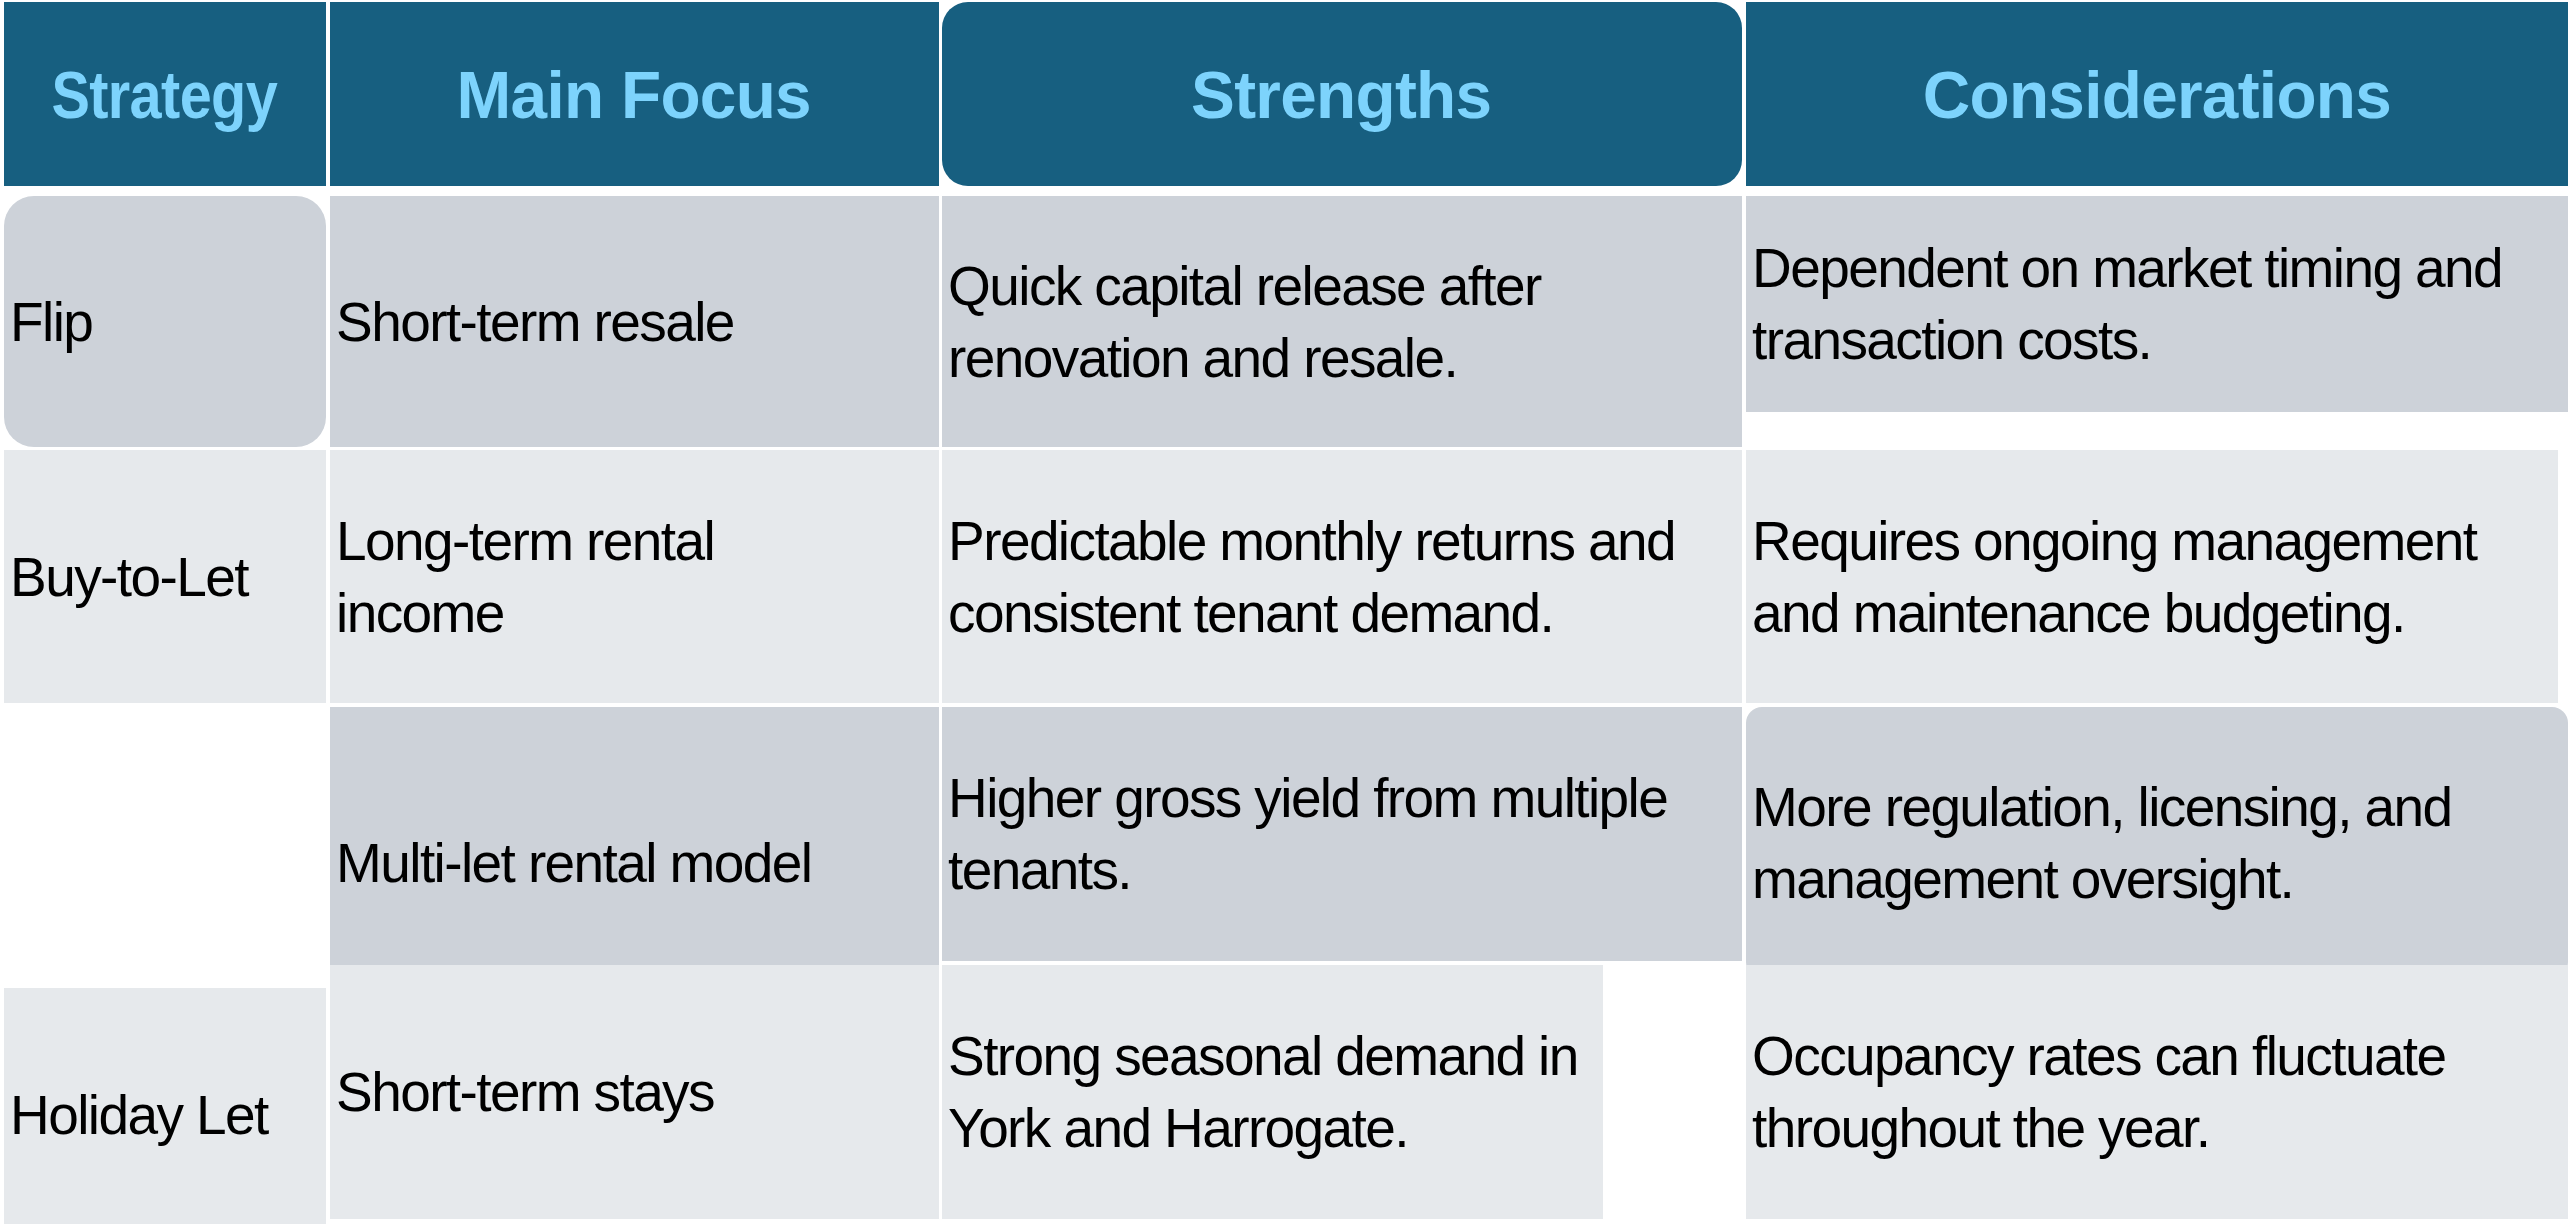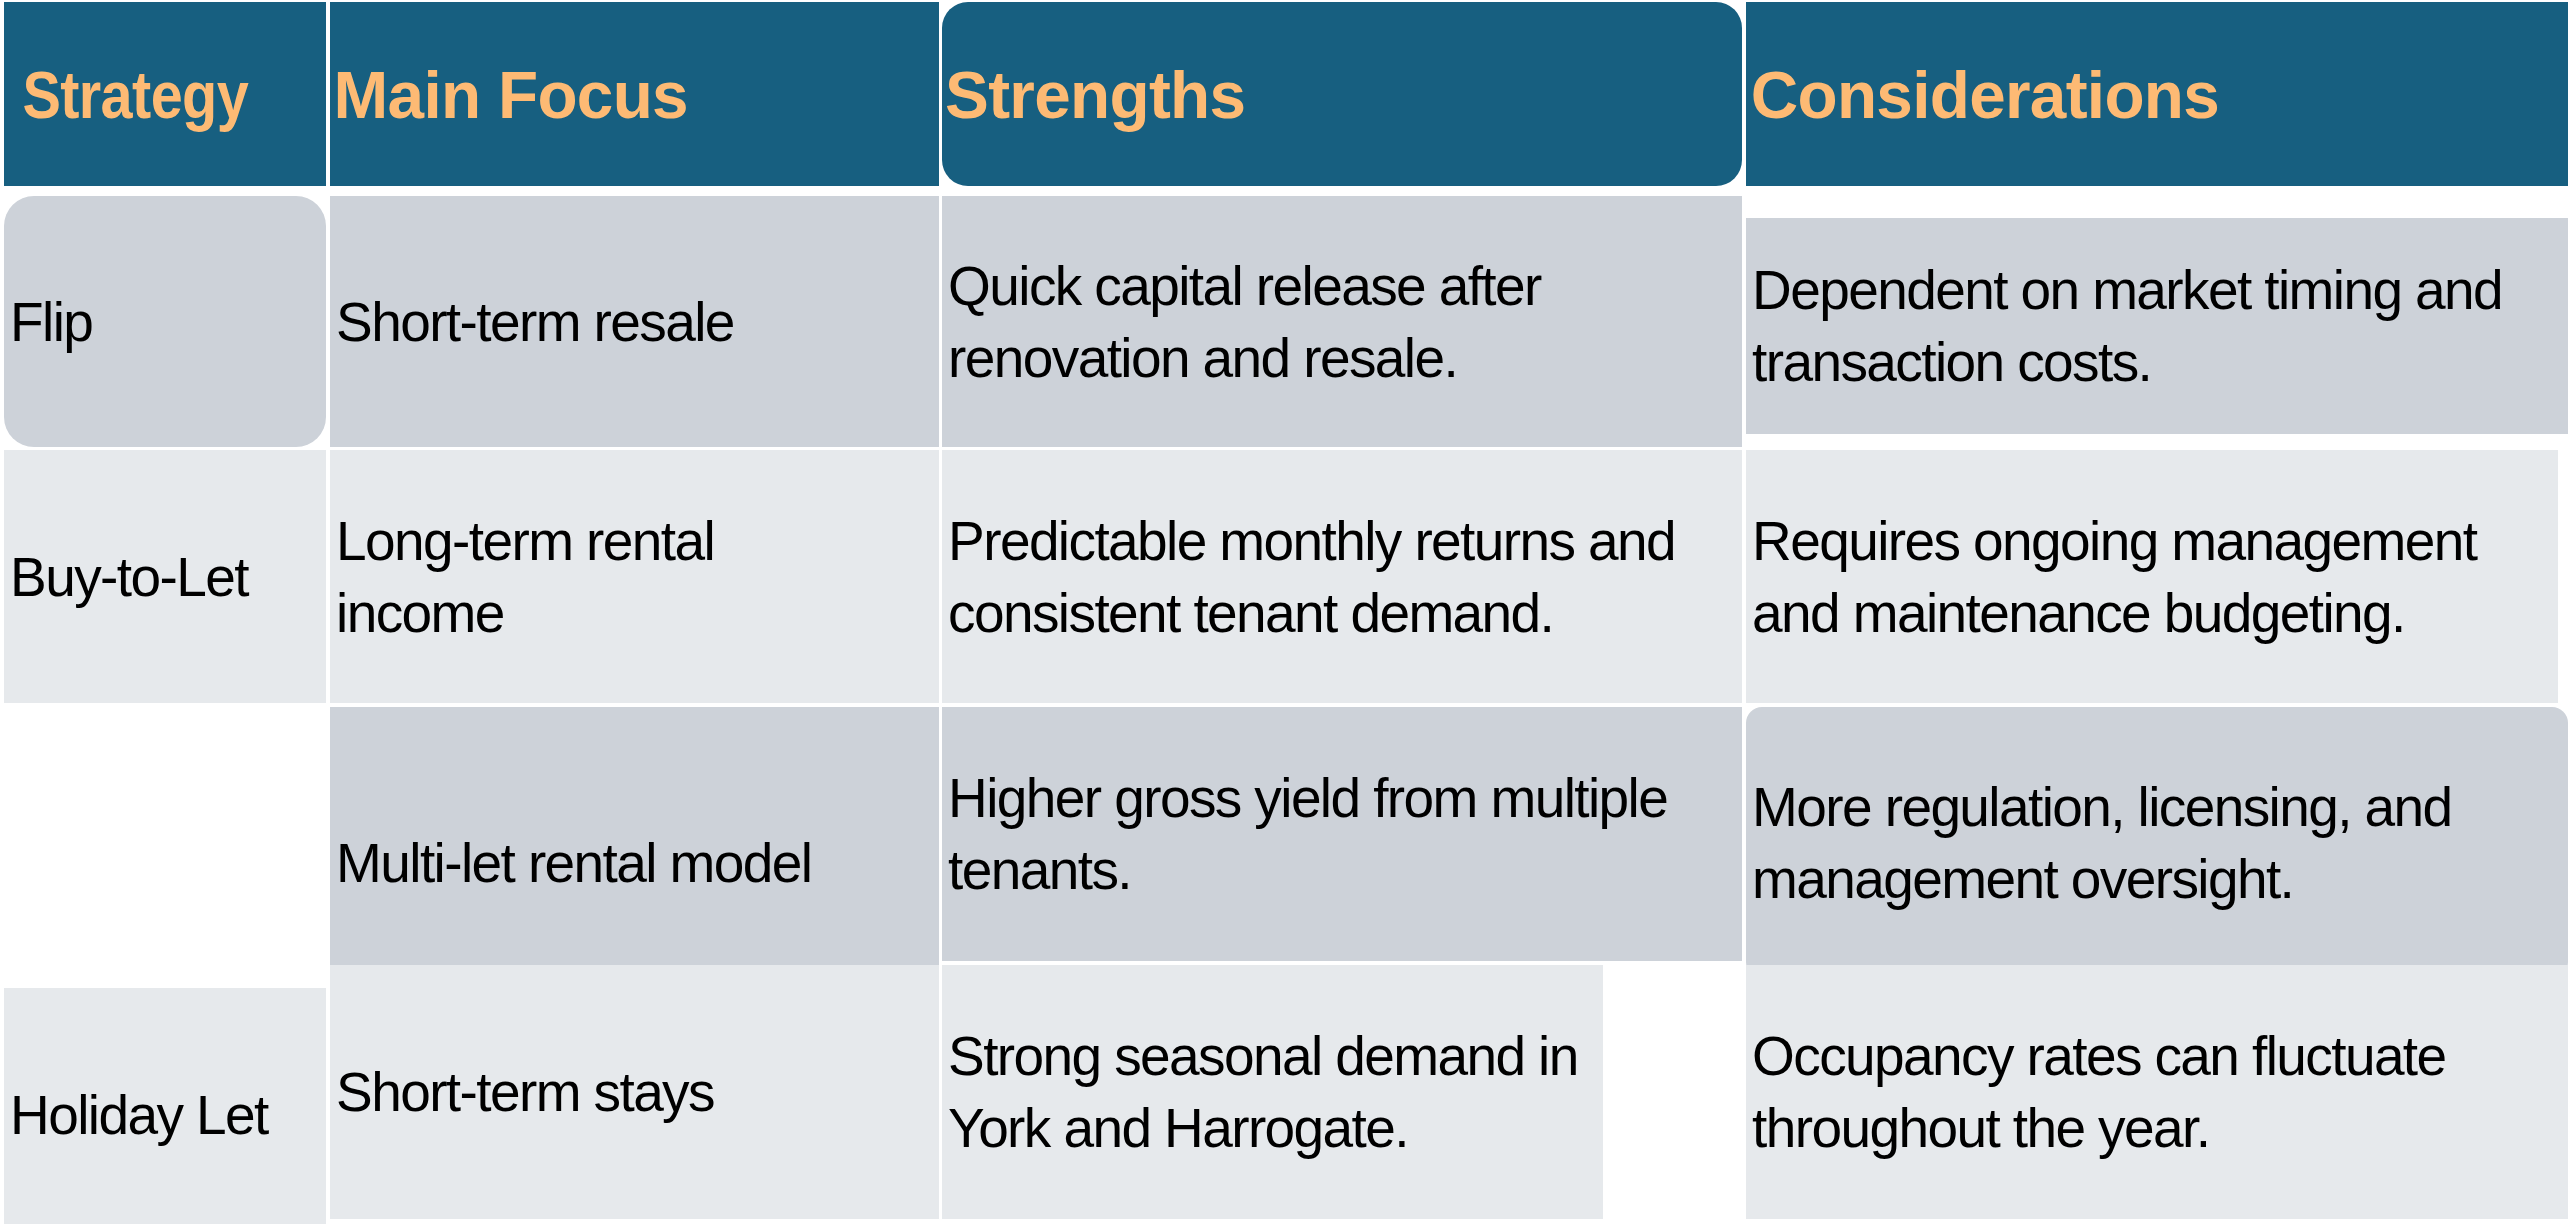--- a/index.html
+++ b/index.html
@@ -24,22 +24,23 @@
   }
   .cell {
     position: absolute;
     box-sizing: border-box;
     display: flex;
     align-items: center;
     overflow: hidden;
   }
   .hdr {
     background: #175f80;
-    color: #fdba74;
+    color: #7dd3fc;
     font-weight: bold;
+    justify-content: center;
     font-size: 67px;
     letter-spacing: -0.7px;
   }
   .hdr span {
     display: inline-block;
     white-space: nowrap;
     transform: scaleX(0.98);
   }
   .hdr.narrow span {
     transform: scaleX(0.86);
@@ -79,21 +80,21 @@
 
   <div class="cell body row-dark" style="left:0px; top:194px; width:322px; height:251px;border-radius:30px;">
     <span>Flip</span>
   </div>
   <div class="cell body row-dark" style="left:326px; top:194px; width:609px; height:251px;">
     <span>Short-term resale</span>
   </div>
   <div class="cell body row-dark" style="left:938px; top:194px; width:800px; height:251px;">
     <span>Quick capital release after renovation and resale.</span>
   </div>
-  <div class="cell body row-dark" style="left:1742px; top:194px; width:822px; height:216px;margin-top:22px;">
+  <div class="cell body row-dark" style="left:1742px; top:194px; width:822px; height:216px;">
     <span>Dependent on market timing and transaction costs.</span>
   </div>
 
   <div class="cell body row-light" style="left:0px; top:448px; width:322px; height:253px;">
     <span>Buy-to-Let</span>
   </div>
   <div class="cell body row-light" style="left:326px; top:448px; width:609px; height:253px;">
     <span style="max-width:434px;">Long-term rental income</span>
   </div>
   <div class="cell body row-light" style="left:938px; top:448px; width:800px; height:253px;">

